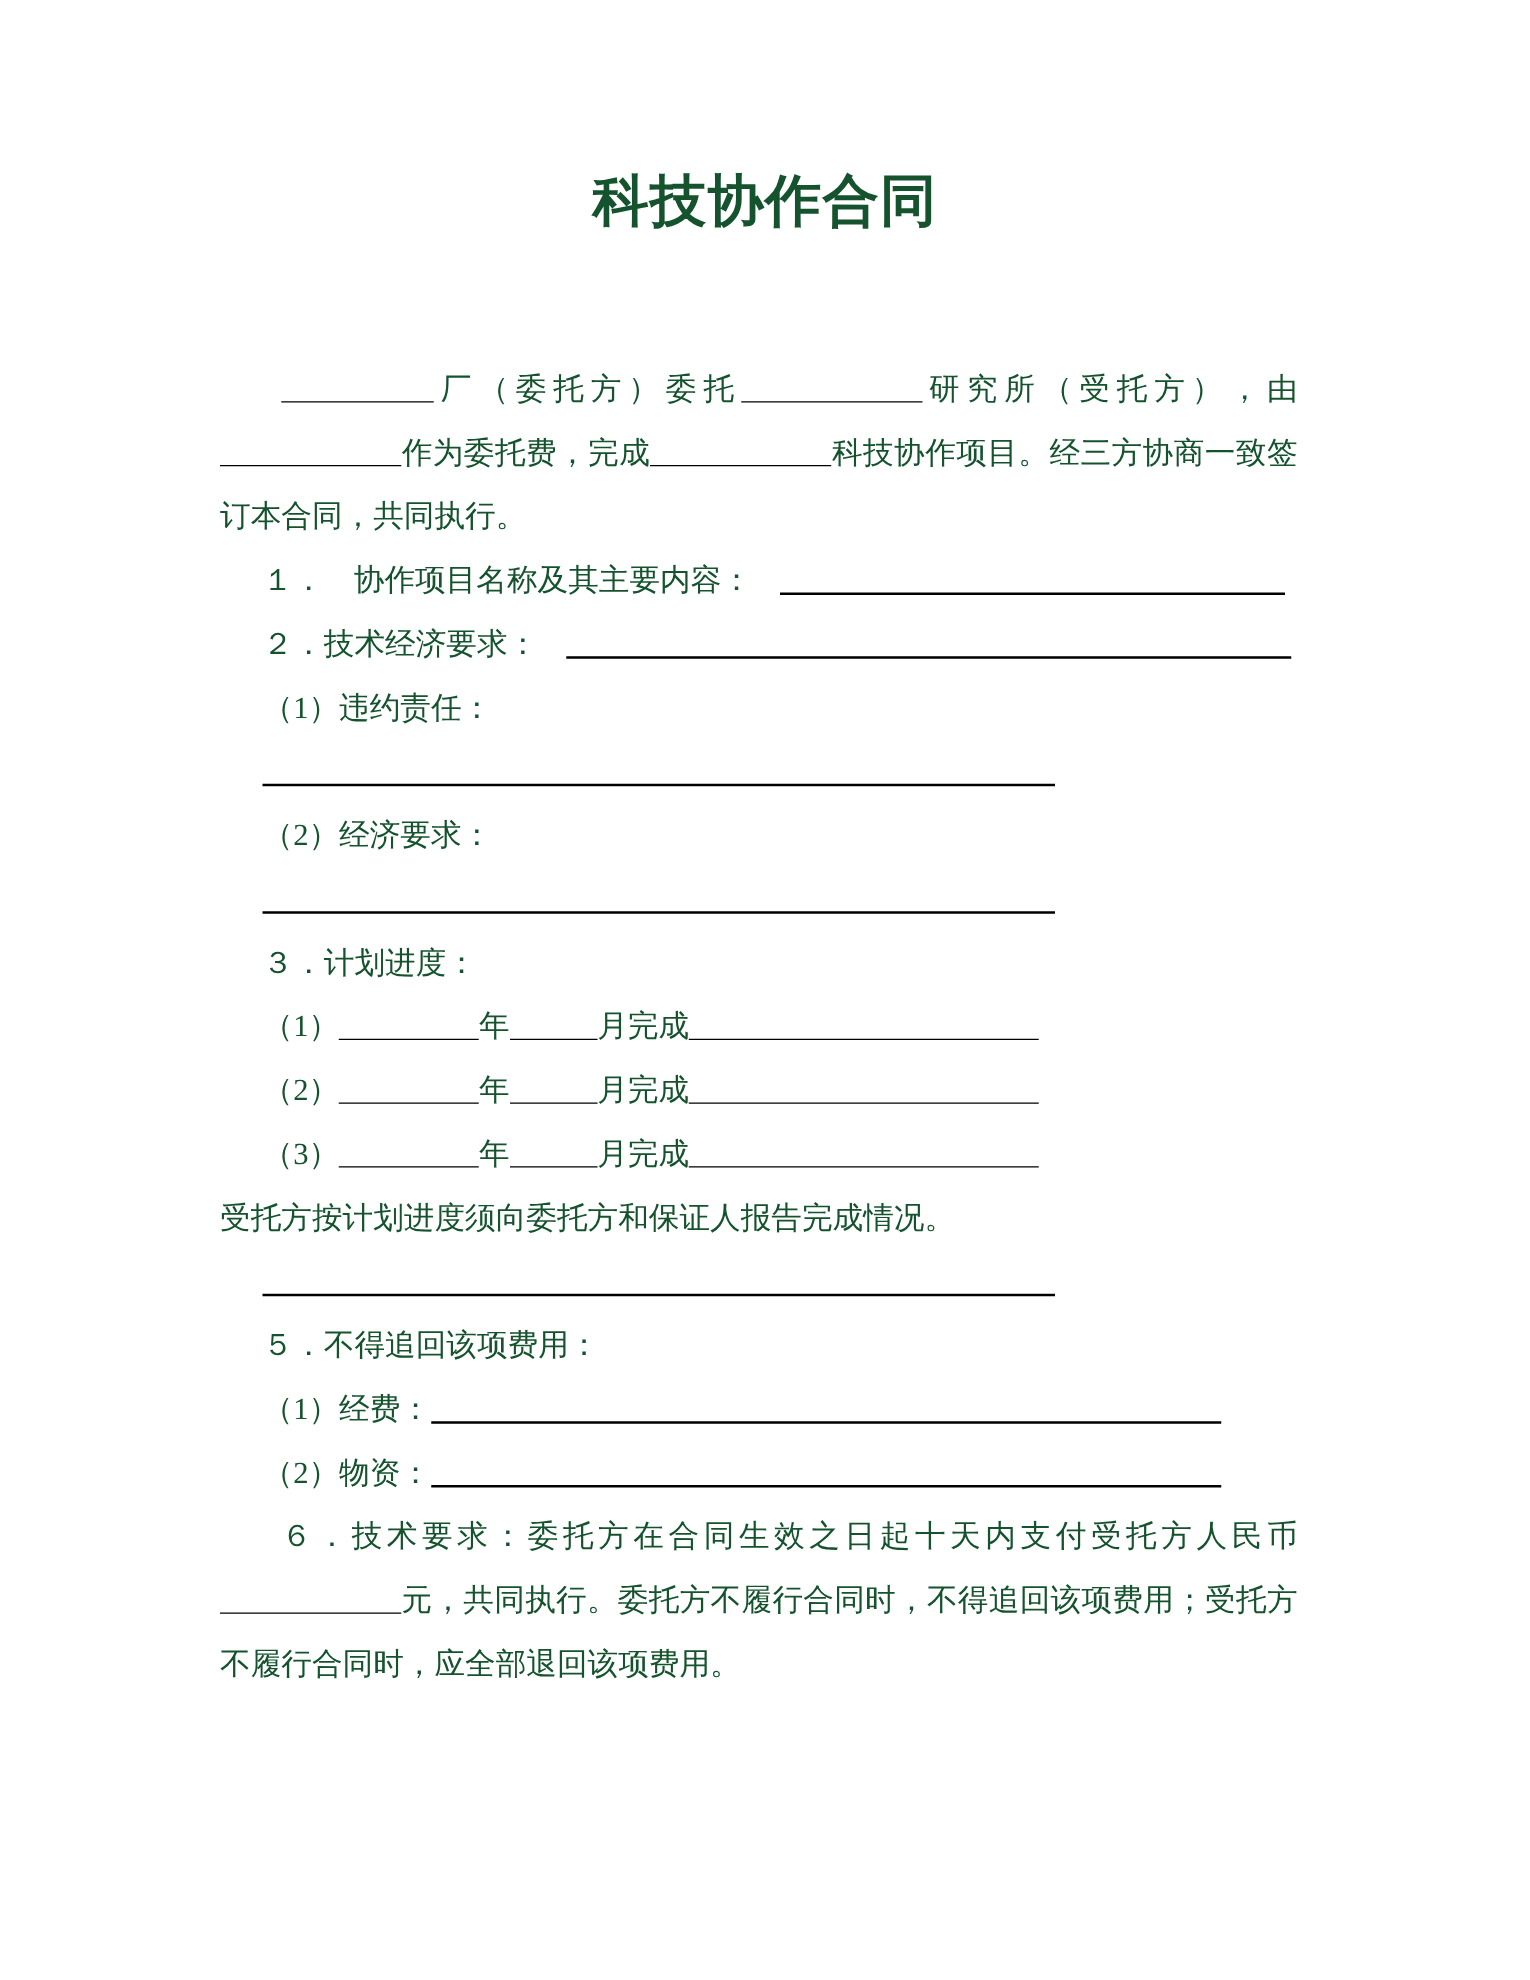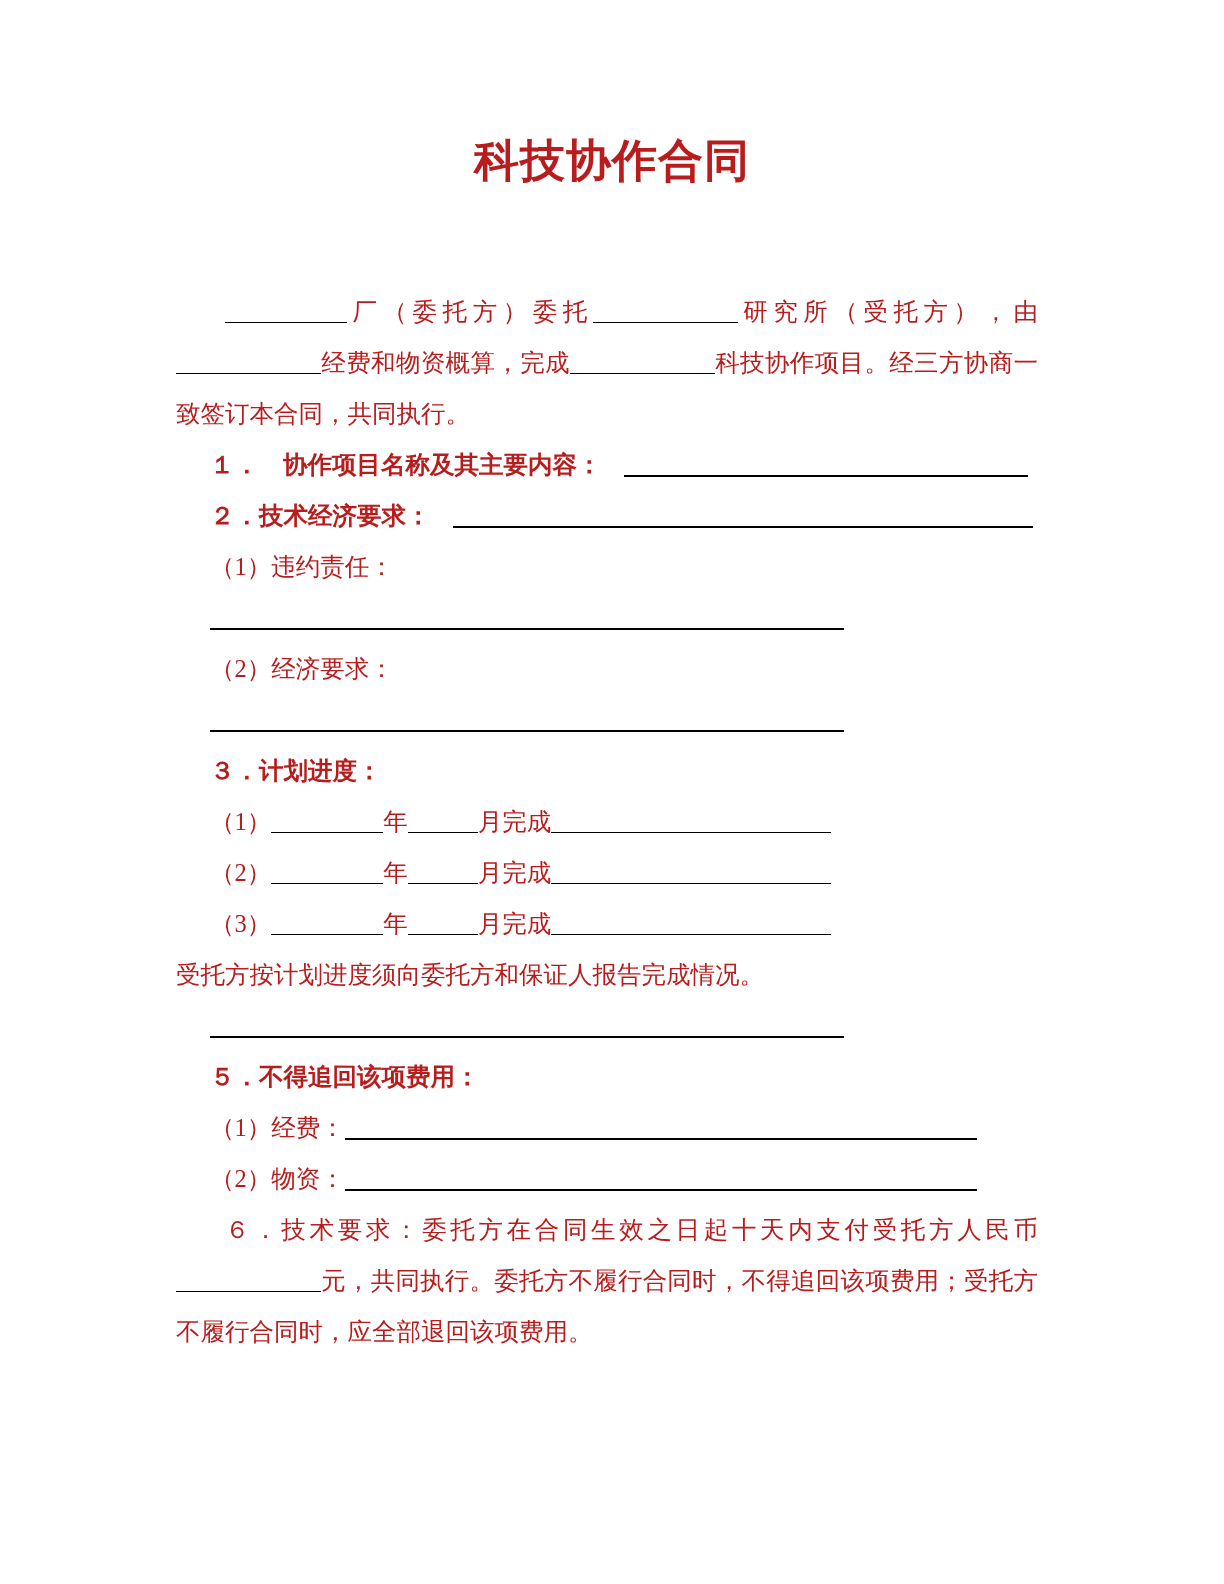--- a/index.html
+++ b/index.html
@@ -7,21 +7,21 @@
     padding: 0;
     background: #ffffff;
   }
   .page {
     position: relative;
     width: 1224px;
     height: 1584px;
     background: #ffffff;
     overflow: hidden;
     font-family: "Liberation Serif", "DejaVu Serif", serif;
-    color: #b91c1c;
+    color: #14532d;
   }
 
   
   .doc-title {
     position: absolute;
     top: 131px;
     left: 0;
     width: 1224px;
     text-align: center;
     font-family: "DejaVu Sans", "Liberation Sans", sans-serif;
@@ -67,21 +67,21 @@
   .b-mo { width: 70px; }
   .b-tail { width: 280px; }
 
   
   .item {
     font-size: 24.5px;
     line-height: 51px;
     margin: 0;
     white-space: pre;
   }
-  .item.lvl1 { padding-left: 34px; font-weight: bold; }
+  .item.lvl1 { padding-left: 34px; }
   .item.lvl2 { padding-left: 34px; }
 
   .num {
     font-family: "Liberation Serif", "DejaVu Serif", serif;
   }
 
   
   .inline-rule {
     display: inline-block;
     border-bottom: 2px solid #000;
@@ -91,21 +91,21 @@
 </style>
 </head>
 <body>
 
 <div class="page">
 
   <div class="doc-title">科技协作合同</div>
 
   <div class="body-block">
 
-    <p class="para indent"><span class="blank b-5"></span><span>厂（委托方）委托</span><span class="blank b-6"></span><span>研究所（受托方），由</span><span class="blank b-6"></span><span>经费和物资概算，完成</span><span class="blank b-6"></span><span>科技协作项目。经三方协商一致签订本合同，共同执行。</span></p>
+    <p class="para indent"><span class="blank b-5"></span><span>厂（委托方）委托</span><span class="blank b-6"></span><span>研究所（受托方），由</span><span class="blank b-6"></span><span>作为委托费，完成</span><span class="blank b-6"></span><span>科技协作项目。经三方协商一致签订本合同，共同执行。</span></p>
 
     <div class="item lvl1"><span class="num">１．</span><span style="display:inline-block;width:24px"></span><span>协作项目名称及其主要内容：</span><span style="display:inline-block;width:22px"></span><span class="inline-rule" style="width:404px"></span></div>
 
     <div class="item lvl1"><span class="num">２．</span><span>技术经济要求：</span><span style="display:inline-block;width:22px"></span><span class="inline-rule" style="width:580px"></span></div>
 
     <div class="item lvl2"><span class="num">（1）</span><span>违约责任：</span></div>
     <div class="item lvl2"><span class="inline-rule" style="width:634px;border-bottom-width:2.4px"></span></div>
 
     <div class="item lvl2"><span class="num">（2）</span><span>经济要求：</span></div>
     <div class="item lvl2"><span class="inline-rule" style="width:634px;border-bottom-width:2.4px"></span></div>

